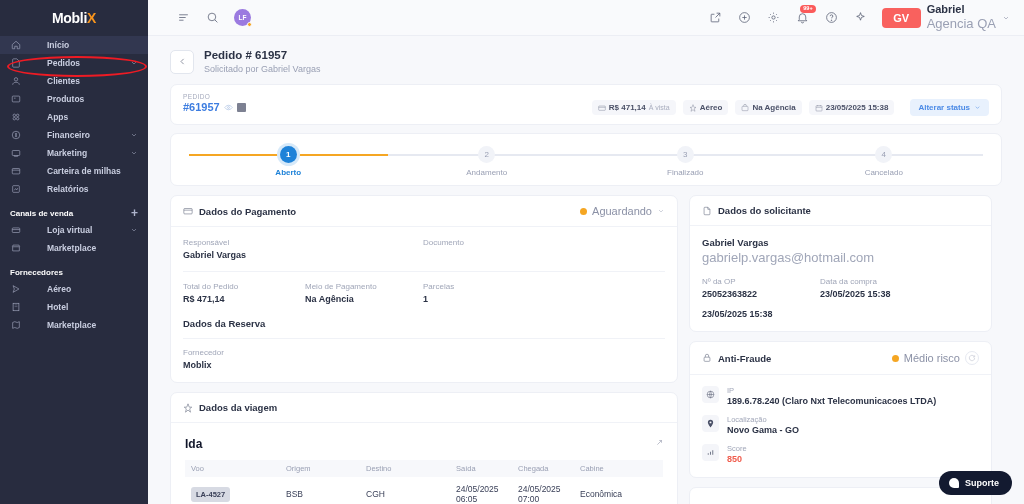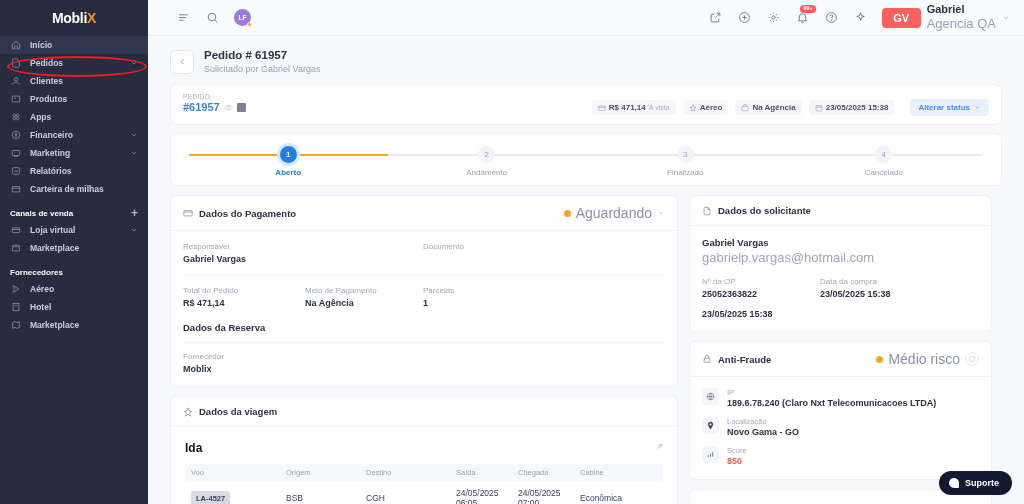--- a/index.html
+++ b/index.html
@@ -14,21 +14,21 @@
 
   
   #sidebar {
     position:absolute; left:0; top:0; width:148px; height:504px;
     background:#282c3f; color:#cfd3e2; overflow:hidden;
   }
   .logo-wrap { height:36px; display:flex; align-items:center; justify-content:center; }
   .logo { font-size:14px; font-weight:bold; letter-spacing:-0.3px; color:#ffffff; }
   .logo .x { color:#f7941d; }
   .nav-item {
-    display:flex; align-items:center; height:18px; padding:0 10px; gap:8px;
+    display:flex; align-items:center; height:18px; padding:0 10px; gap:25px;
     font-size:9px; color:#c9cee0; cursor:pointer; position:relative;
   }
   .nav-item.active { background:#323750; }
   .nav-item .ico { width:12px; height:12px; display:flex; align-items:center; justify-content:center; flex:0 0 12px; }
   .nav-item .ico svg { width:10px; height:10px; stroke:#aeb4cc; fill:none; stroke-width:1.4; }
   .nav-item .lbl { flex:1; font-weight:bold; font-size:8.5px; }
   .nav-item .chev { width:8px; height:8px; }
   .nav-item .chev svg { width:8px; height:8px; stroke:#aeb4cc; fill:none; stroke-width:1.5; }
   .sect-title {
     font-size:8px; font-weight:bold; color:#ffffff; padding:0 10px;
@@ -110,21 +110,21 @@
   .step.active .slabel { color:#1e82d8; font-weight:bold;}
 
   
   .cols { display:flex; gap:11px; margin-top:9px; }
   .col-left { width:508px; }
   .col-right { width:303px; }
 
   .card-head { display:flex; align-items:center; padding:9px 12px; border-bottom:1px solid #f0f2f7; }
   .card-head .ttl { font-size:9.5px; font-weight:bold; color:#2b3245; display:flex; align-items:center; gap:6px;}
   .card-head .ttl svg { width:10px;height:10px;stroke:#5c6277;fill:none;stroke-width:1.3;}
-  .status-pill { margin-left:auto; display:flex; align-items:center; gap:5px; font-size:14px; color:#8b91a6; cursor:pointer;}
+  .status-pill { margin-left:auto; display:flex; align-items:center; gap:5px; font-size:11px; color:#8b91a6; cursor:pointer;}
   .dot-amber { width:7px;height:7px;border-radius:50%;background:#f5a623;}
   .status-pill svg { width:8px;height:8px;stroke:#a8adbe;fill:none;stroke-width:1.6;}
   .refresh-btn { width:14px;height:14px;border:1px solid #e6e9f1;border-radius:50%;display:flex;align-items:center;justify-content:center;cursor:pointer;}
   .refresh-btn svg { width:8px;height:8px;stroke:#a8adbe;fill:none;stroke-width:1.4;}
 
   .card-body { padding:11px 12px 12px 12px; }
   .fgrid { display:flex; }
   .fld { }
   .fld .k { font-size:8px; color:#a0a6b8; margin-bottom:3px;}
   .fld .v { font-size:9px; font-weight:bold; color:#2b3245;}
@@ -233,34 +233,34 @@
         </svg>
       </span>
     <span class="lbl">Marketing</span>
     <span class="chev"><svg viewBox="0 0 24 24">
           <path d="M6 9l6 6 6-6"></path>
         </svg></span>
   </div>
   <div class="nav-item">
     <span class="ico">
         <svg viewBox="0 0 24 24">
+          <rect x="3" y="6" width="18" height="13" rx="2"></rect>
+          <path d="M3 10h18"></path>
+        </svg>
+      </span>
+    <span class="lbl">Carteira de milhas</span>
+  </div>
+  <div class="nav-item">
+    <span class="ico">
+        <svg viewBox="0 0 24 24">
           <rect x="4" y="4" width="16" height="16" rx="2"></rect>
           <path d="M8 15l3-4 3 3 2-4"></path>
         </svg>
       </span>
     <span class="lbl">Relatórios</span>
-  </div>
-  <div class="nav-item">
-    <span class="ico">
-        <svg viewBox="0 0 24 24">
-          <rect x="3" y="6" width="18" height="13" rx="2"></rect>
-          <path d="M3 10h18"></path>
-        </svg>
-      </span>
-    <span class="lbl">Carteira de milhas</span>
   </div>
 
   <div class="spacer-sm"></div>
   <div class="sect-title">
     <span>Canais de venda</span>
     <span class="plus">+</span>
   </div>
   <div class="nav-item">
     <span class="ico">
         <svg viewBox="0 0 24 24">

